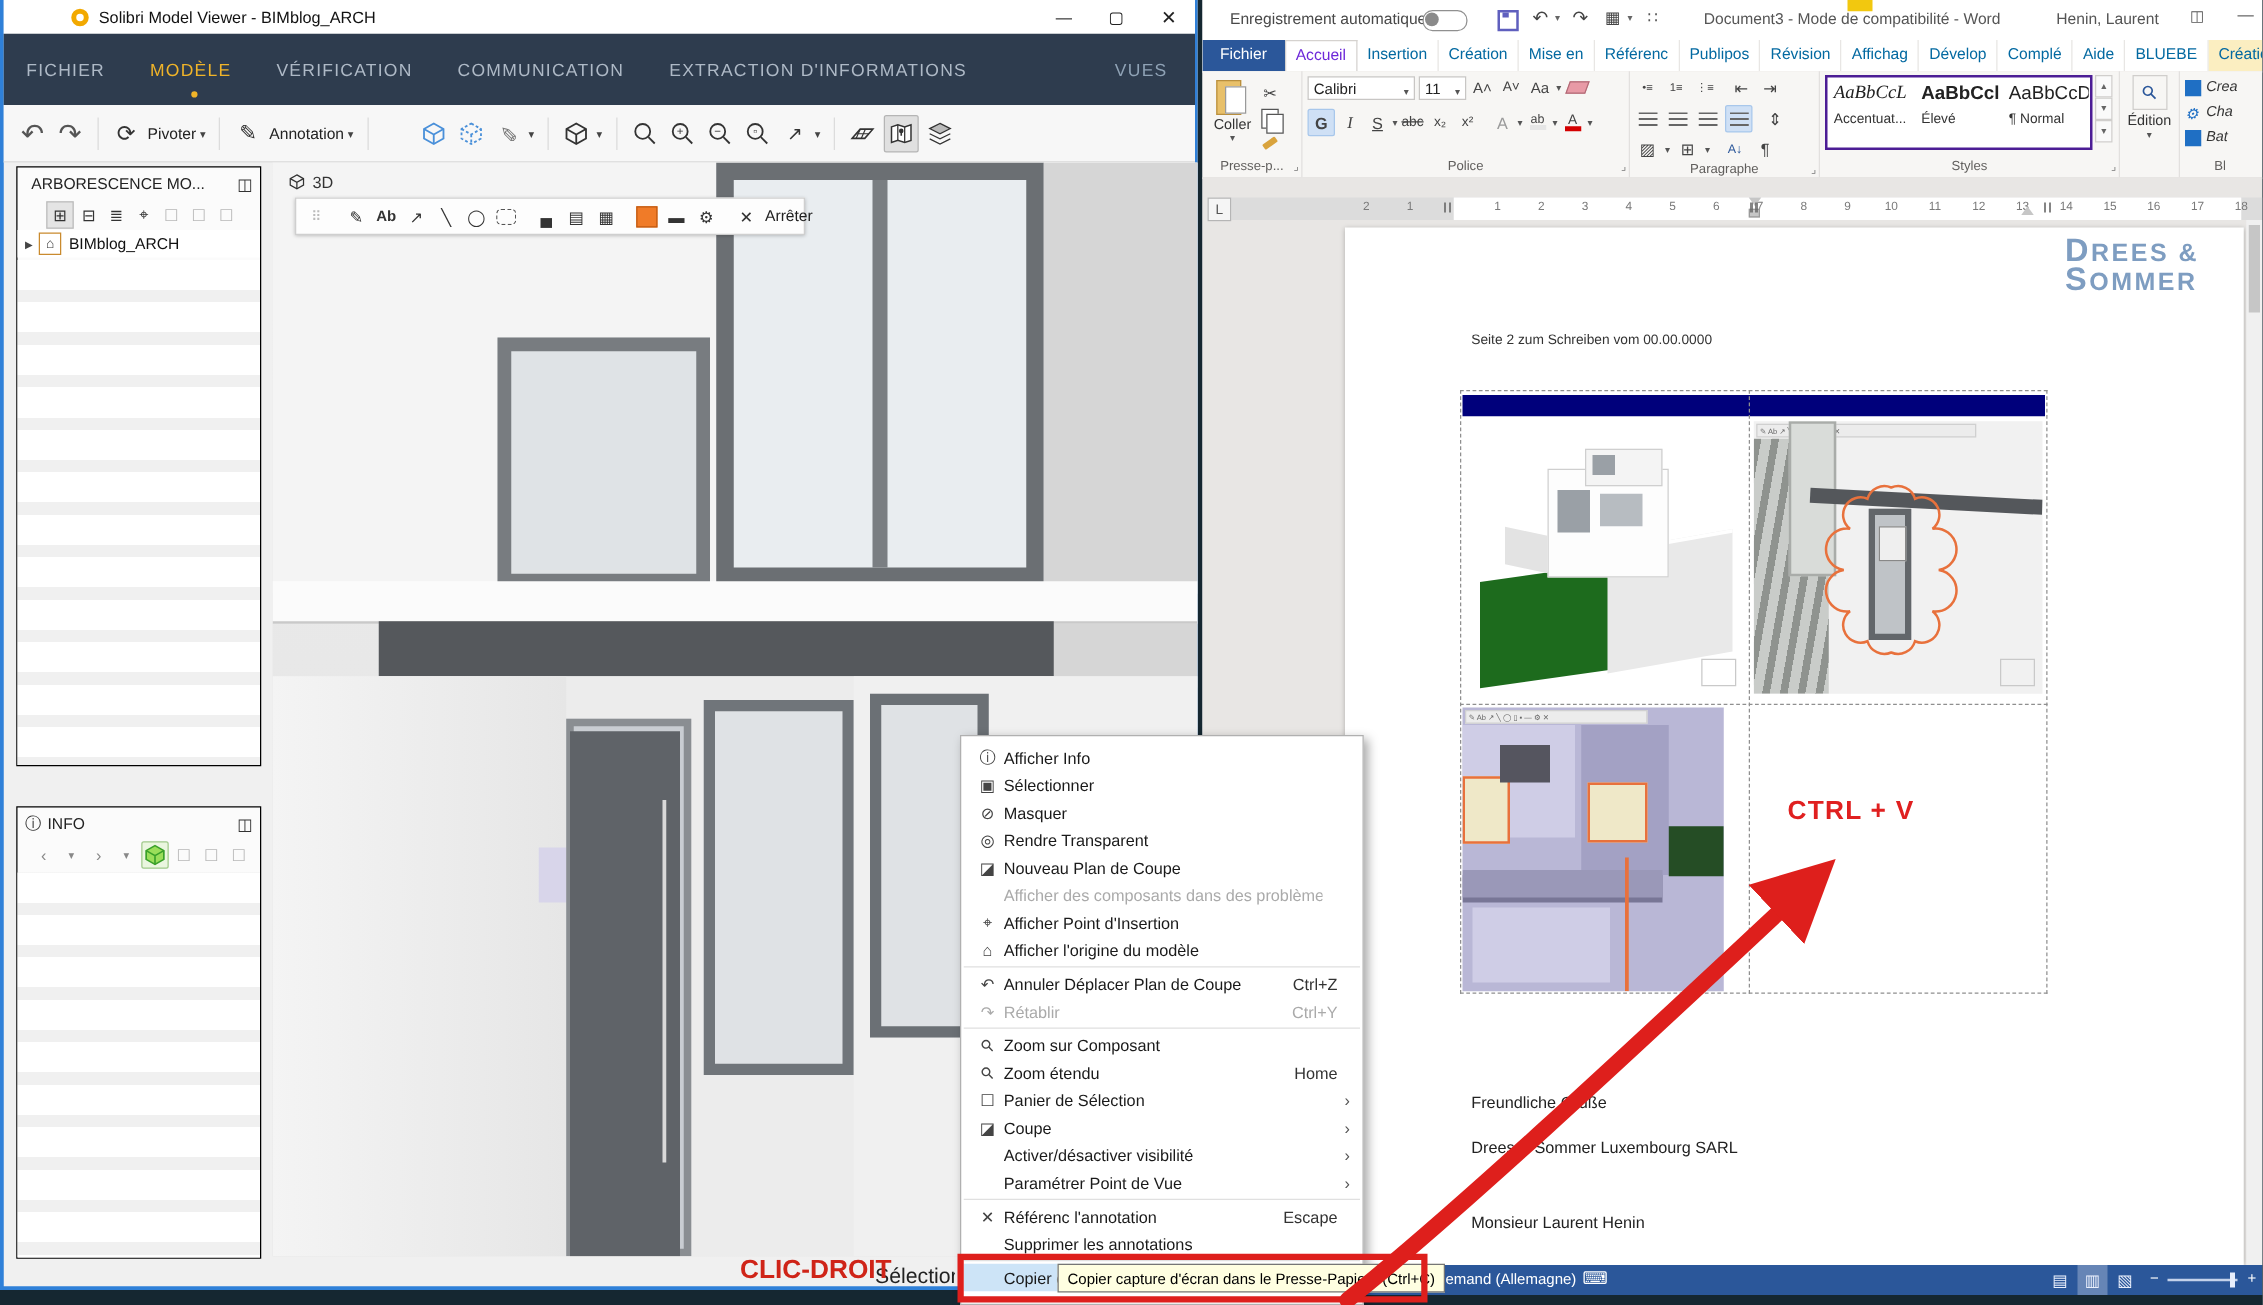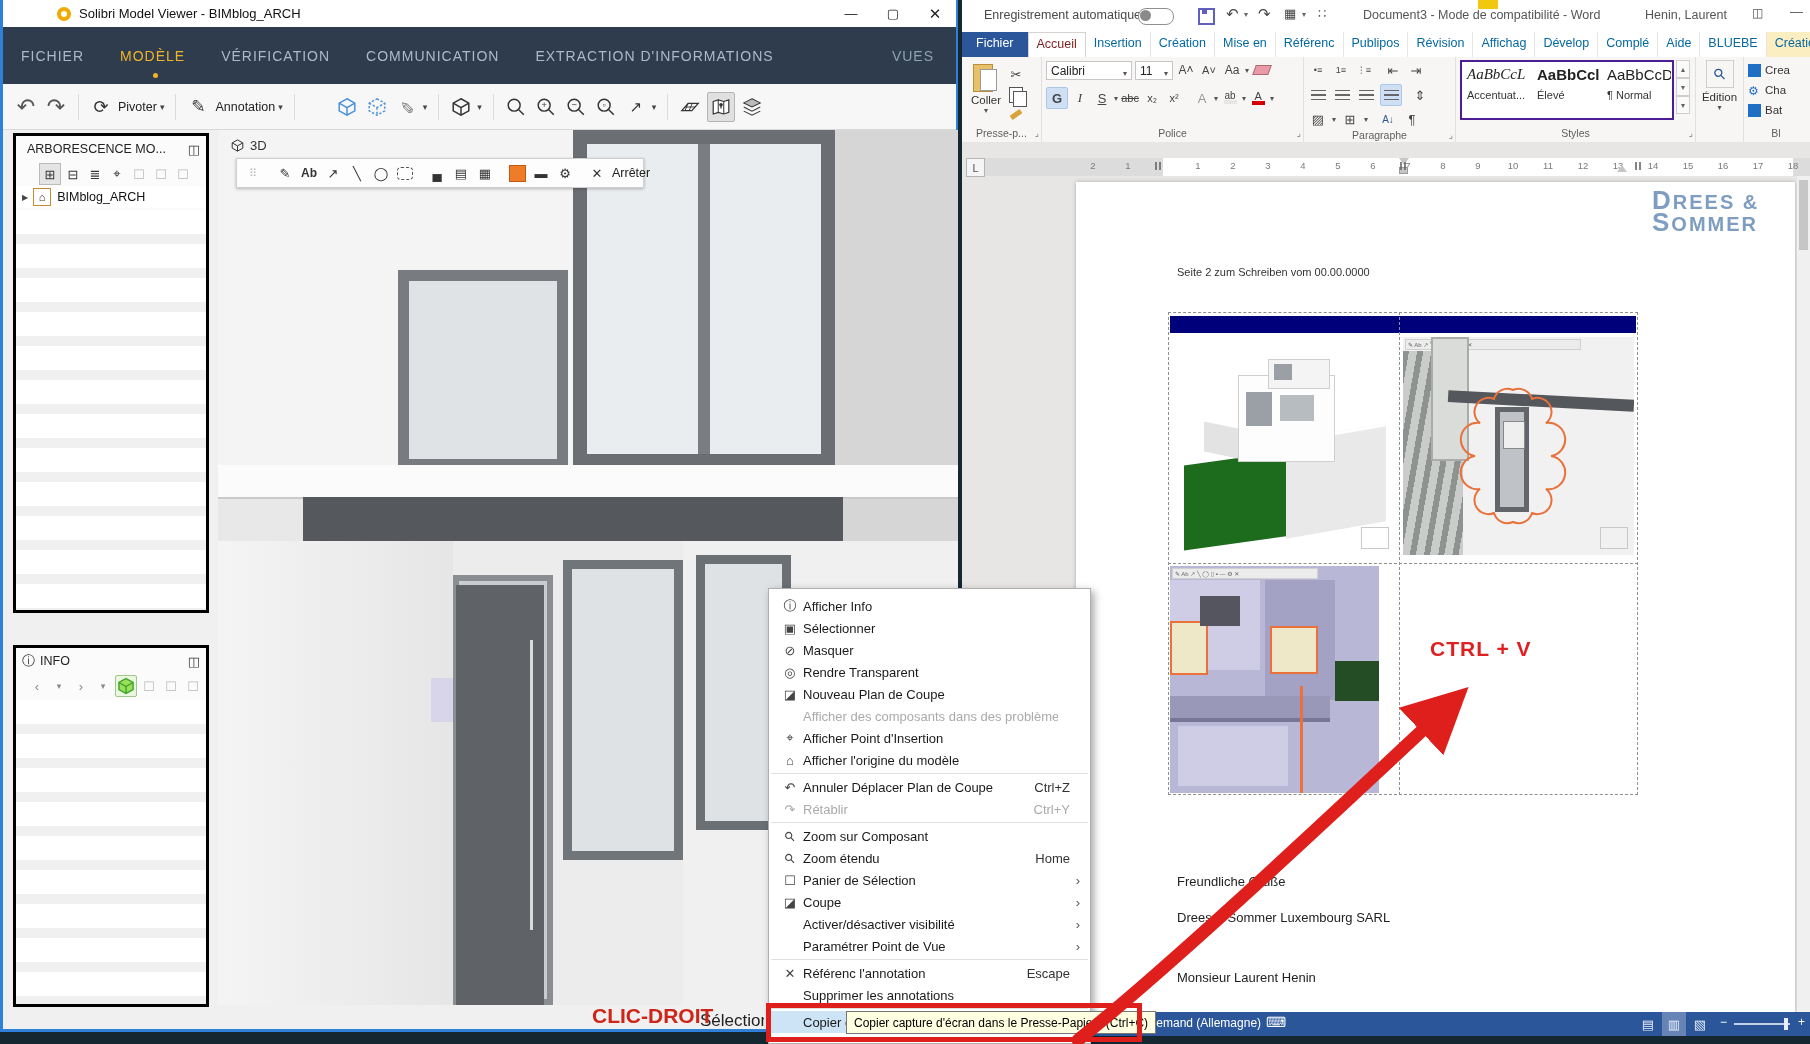--- a/index.html
+++ b/index.html
@@ -16,21 +16,21 @@
   .smenu-item.active{color:#f0b429;}
   .smenu-item.active .mdot{position:absolute;left:50%;bottom:-14px;width:5px;height:5px;border-radius:50%;background:#f0b429;}
   .s-menu-right{margin-left:auto;margin-right:22px;color:#8fa2b5;font-size:14px;letter-spacing:1px;}
   .s-toolbar{position:absolute;left:0;top:84px;right:0;height:46px;background:#f7f7f7;border-bottom:1px solid #d9d9d9;display:flex;align-items:center;padding-left:8px;box-sizing:border-box;}
   .ticon{min-width:26px;height:28px;display:flex;align-items:center;justify-content:center;font-size:17px;color:#333;margin:0 2px;}
   .ticon svg{width:22px;height:22px;}
   .ticon.sel{background:#e0e0e0;border:1px solid #b5b5b5;border-radius:2px;}
   .tlabel{font-size:12.5px;color:#222;margin:0 2px;}
   .tdrop{font-size:9px;color:#444;margin:0 4px 0 1px;}
   .tsep{width:1px;height:26px;background:#dcdcdc;margin:0 7px;}
-  .panel{position:absolute;left:10px;width:196px;background:#fbfbfb;border:3px solid #000000;box-sizing:border-box;}
+  .panel{position:absolute;left:10px;width:196px;background:#fbfbfb;border:1px solid #000000;box-sizing:border-box;}
   #tree-panel{top:133px;height:480px;}
   #info-panel{top:645px;height:362px;}
   .p-head{height:26px;display:flex;align-items:center;font-size:12.5px;color:#222;padding:0 6px;}
   .p-head .picn{font-size:13px;margin-right:5px;color:#333;}
   .p-head .pwin{margin-left:auto;font-size:13px;color:#333;}
   .p-tools{height:24px;display:flex;align-items:center;padding-left:22px;}
   .p-tool{width:20px;height:20px;display:flex;align-items:center;justify-content:center;font-size:13px;color:#333;margin:0 1px;}
   .p-tool.dis{color:#b9b9b9;}
   .p-tool.selgreen{background:#eaf6df;border:1px solid #9fc98a;border-radius:2px;}
   .stripes{position:absolute;left:0;right:0;bottom:0;background:repeating-linear-gradient(180deg,#ffffff 0 24px,#f0f0f0 24px 34px);}
@@ -71,21 +71,21 @@
   #word{left:962px;top:0;width:848px;height:1036px;background:#fff;}
   .w-title{position:absolute;left:0;top:0;right:0;height:32px;background:#fff;font-size:12.5px;color:#494949;}
   .w-title .titem{position:absolute;top:8px;}
   .toggle{width:34px;height:15px;border:1px solid #909090;border-radius:8px;position:relative;background:#fff;}
   .toggle::before{content:"";position:absolute;left:1px;top:1px;width:11px;height:11px;border-radius:50%;background:#8a8a8a;}
   .floppy{width:13px;height:13px;border:2px solid #5f5fbe;position:relative;}
   .floppy::before{content:"";position:absolute;left:2px;top:0;width:5px;height:4px;background:#5f5fbe;}
   .w-tabs{position:absolute;left:0;top:32px;right:0;height:25px;background:#fff;display:flex;white-space:nowrap;overflow:hidden;border-bottom:1px solid #e1dfdd;}
   .w-tab{padding:4px 8px 0 8px;font-size:12.5px;color:#0369a1;border-right:1px solid #e8e6e4;}
   .w-tab.file{background:#2b579a;color:#fff;border:none;padding:4px 14px 0 14px;}
-  .w-tab.active{background:#fff;color:#7f1d1d;border:1px solid #d5d2cf;border-bottom:none;}
+  .w-tab.active{background:#fff;color:#6d28d9;border:1px solid #d5d2cf;border-bottom:none;}
   .w-tab.addin{background:#fbeec1;}
   
   #ribbon{position:absolute;left:0;top:57px;right:0;height:85px;background:#f7f6f4;border-bottom:1px solid #d6d4d2;display:flex;}
   .rgroup{position:relative;height:100%;border-right:1px solid #e2e0de;box-sizing:border-box;display:flex;flex-direction:column;}
   .rg-body{flex:1;padding:3px 4px 0 4px;}
   .rg-foot{height:15px;font-size:10.5px;color:#605e5c;text-align:center;position:relative;}
   .rg-foot .launch{position:absolute;right:2px;top:1px;font-size:9px;color:#7a7a7a;}
   .wicon{display:inline-flex;align-items:center;justify-content:center;min-width:20px;height:20px;font-size:13px;color:#444;}
   .wdrop{font-size:8px;color:#555;}
   .selbox{background:#cfe0f5;border:1px solid #a8c7eb;border-radius:2px;}
@@ -96,21 +96,21 @@
   .copyicon{width:12px;height:14px;border:1.5px solid #555;position:relative;background:#fff;}
   .copyicon::before{content:"";position:absolute;left:3px;top:3px;width:12px;height:14px;border:1.5px solid #555;background:#fff;}
   .brushicon{width:12px;height:5px;background:#d9a33c;transform:rotate(-35deg);border-radius:1px;margin-top:6px;}
   .eraser{width:14px;height:8px;background:#e89aa6;transform:skewX(-20deg);border:1px solid #b06a76;}
   .ilines{width:15px;height:11px;background:repeating-linear-gradient(180deg,#666 0 1.5px,transparent 1.5px 4.5px);}
   .stylecard{display:inline-block;vertical-align:top;width:70px;height:52px;border:1px solid transparent;padding:3px 2px 0 4px;box-sizing:border-box;overflow:hidden;}
   .stylecard .prev{font-size:15px;color:#222;white-space:nowrap;}
   .stylecard .nm{font-size:11px;color:#333;margin-top:6px;white-space:nowrap;}
   .styscroll{display:inline-flex;flex-direction:column;width:14px;margin-left:2px;}
   .styscroll span{height:16px;border:1px solid #d0cecc;background:#fafafa;font-size:7px;color:#666;display:flex;align-items:center;justify-content:center;}
-  .bb-row{display:flex;align-items:center;gap:4px;font-size:11.5px;color:#333;height:20px;white-space:nowrap;}
+  .bb-row{display:flex;align-items:center;gap:4px;font-size:11.5px;color:#333;height:20px;white-space:nowrap;font-style:italic;}
   .bb-icn{width:13px;height:13px;flex:none;}
   
   #ruler{left:975px;top:158px;width:835px;height:18px;background:#dcdcdc;z-index:5;}
   #ruler .white{position:absolute;left:188px;top:0;width:630px;height:18px;background:#fff;}
   .rnum{position:absolute;top:2px;font-size:9.5px;color:#7a7a7a;transform:translateX(-50%);}
   .tabsel{left:966px;top:158px;width:17px;height:17px;border:1px solid #b5b5b5;background:#f5f5f5;font-size:11px;color:#555;display:flex;align-items:center;justify-content:center;z-index:6;}
   .tmark{position:absolute;top:4px;width:8px;height:8px;background:repeating-linear-gradient(90deg,#666 0 2px,transparent 2px 4px);opacity:.8;}
   .ind-first{position:absolute;top:0;width:0;height:0;border-left:5px solid transparent;border-right:5px solid transparent;border-top:7px solid #c6c6c6;}
   .ind-left{position:absolute;top:9px;width:9px;height:7px;background:#c6c6c6;border:1px solid #9a9a9a;box-sizing:border-box;}
   .ind-right{position:absolute;top:7px;width:0;height:0;border-left:5px solid transparent;border-right:5px solid transparent;border-bottom:7px solid #c6c6c6;}

